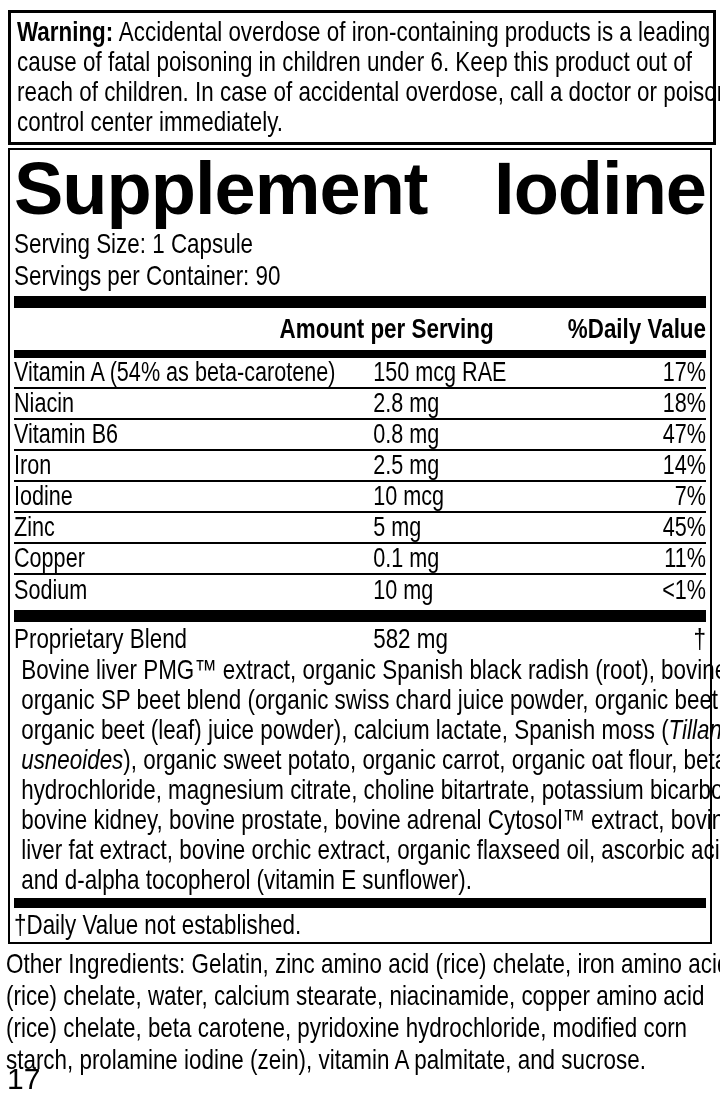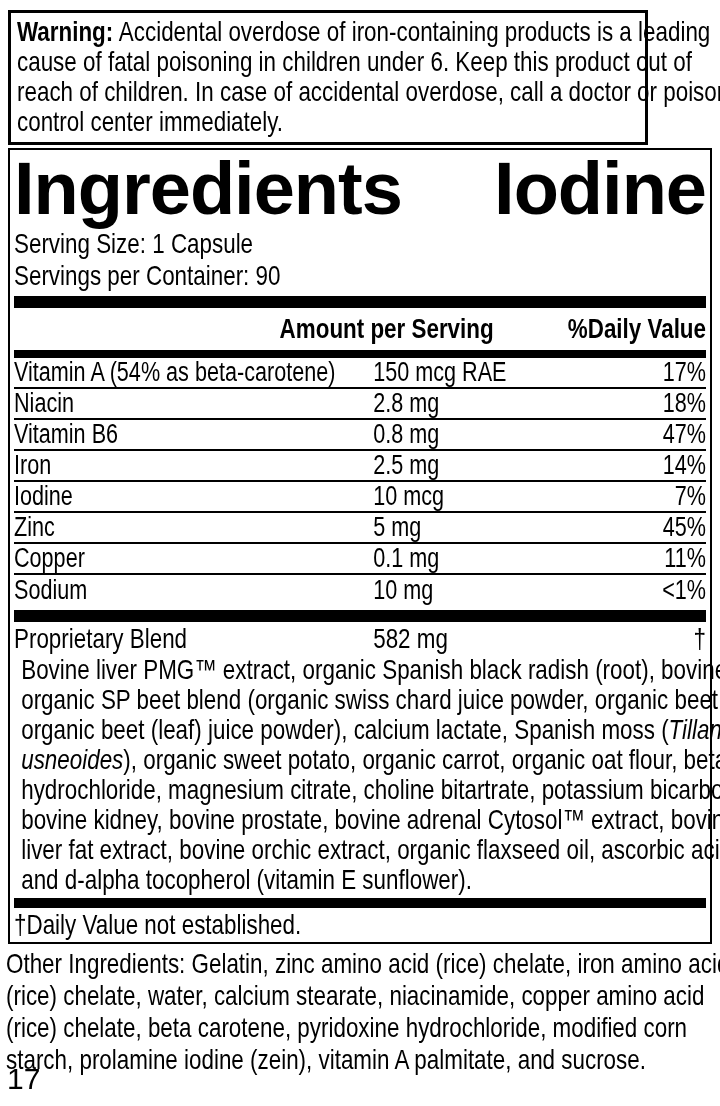--- a/index.html
+++ b/index.html
@@ -19,21 +19,21 @@
   .cond {
     transform: scaleX(0.8);
     transform-origin: 0 0;
   }
   .line { white-space: nowrap; }
 
   
   .warning-box {
     position: absolute;
     left: 8px; top: 10px;
-    width: 640px;
+    width: 708px;
     box-sizing: border-box;
     border: 3px solid #000;
     padding: 4px 6px 5px 6px;
   }
   .warning-box .line {
     font-size: 28px;
     line-height: 30px;
   }
   .warning-label {
     font-weight: bold;
@@ -130,21 +130,21 @@
     <div class="line"><span class="warning-label">Warning:</span><span>Accidental overdose of iron-containing products is a leading</span></div>
     <div class="line">cause of fatal poisoning in children under 6. Keep this product out of</div>
     <div class="line">reach of children. In case of accidental overdose, call a doctor or poison</div>
     <div class="line">control center immediately.</div>
   </div>
 </div>
 
 <div class="panel">
 
   <div class="sf-title">
-    <span>Ingredients</span>
+    <span>Supplement</span>
     <span>Iodine</span>
   </div>
 
   <div class="serving cond">
     <div class="line">Serving Size: 1 Capsule</div>
     <div class="line">Servings per Container: 90</div>
   </div>
 
   <div class="bar bar1"></div>
 

